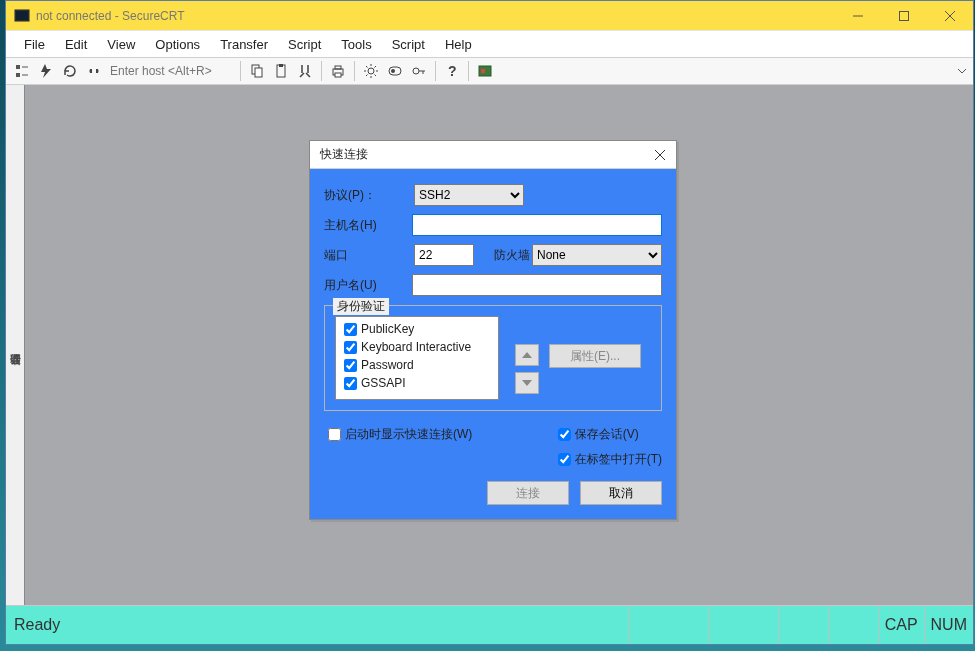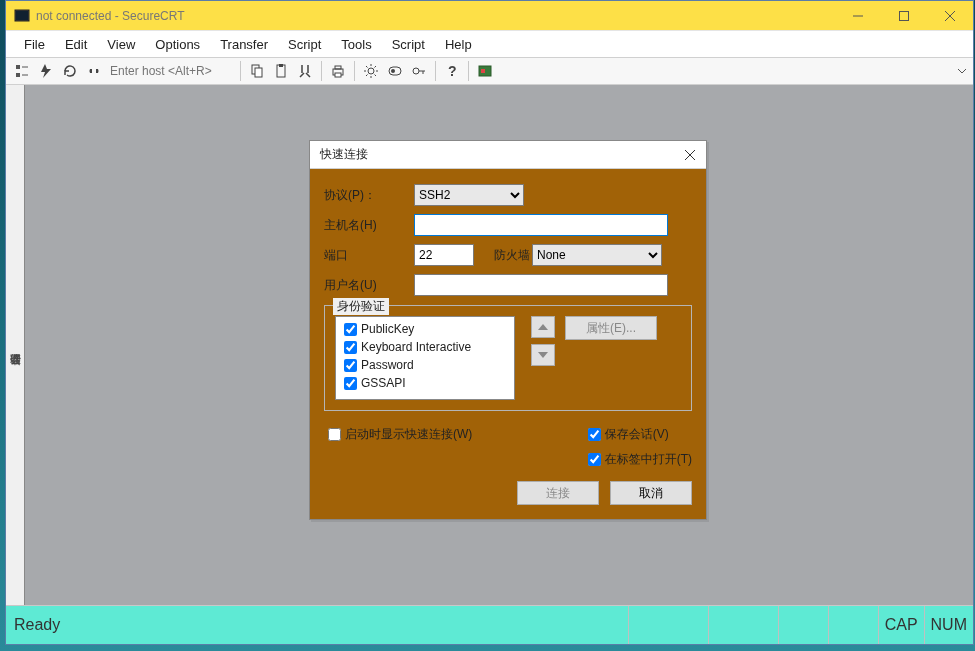--- a/index.html
+++ b/index.html
@@ -34,40 +34,40 @@
 .side-tab { width: 19px; background: #f0f0f0; border-right: 1px solid #888; display: flex; align-items: center; justify-content: center; writing-mode: vertical-rl; font-size: 11px; color: #444; padding: 6px 0; }
 .content { flex: 1; position: relative; }
 
 
 .statusbar { height: 39px; border-top: 1px solid #c8c8c8; background: #5eead4; display: flex; align-items: center; font-size: 16px; color: #333; }
 .statusbar .status-text { padding: 0 8px; flex: 0 0 auto; }
 .statusbar .status-spacer { flex: 1; }
 .statusbar .status-cell { padding: 0 6px; border-left: 1px solid #c0c0c0; height: 100%; display: flex; align-items: center; min-width: 36px; justify-content: center; }
 
 
-.dialog { position: absolute; left: 284px; top: 55px; width: 398px; background: #a16207; border: 1px solid #888; box-shadow: 2px 2px 0 rgba(0,0,0,0.08); display: flex; flex-direction: column; }
+.dialog { position: absolute; left: 284px; top: 55px; width: 368px; background: #3b82f6; border: 1px solid #888; box-shadow: 2px 2px 0 rgba(0,0,0,0.08); display: flex; flex-direction: column; }
 .dlg-title { height: 28px; display: flex; align-items: center; background: #fff; border-bottom: 1px solid #d0d0d0; }
 .dlg-title .t { padding: 0 10px; font-size: 12px; color: #222; }
 .dlg-title .sp { flex: 1; }
 .dlg-close { width: 32px; height: 28px; display: flex; align-items: center; justify-content: center; color: #333; }
 .dlg-body { padding: 12px 14px 14px 14px; font-size: 12px; color: #222; }
 
 .form-row { display: flex; align-items: center; height: 28px; margin-bottom: 2px; }
 .form-row .lbl { width: 90px; }
 .form-row input[type=text] { height: 22px; border: 1px solid #7a7a7a; padding: 0 4px; font-size: 12px; background:#fff; }
 .form-row select { height: 22px; border: 1px solid #7a7a7a; font-size: 12px; background: #e8e8e8; }
 .input-host { width: 254px; border: 1px solid #0078d7 !important; outline: none; }
 .input-port { width: 60px; }
 .lbl-fw { margin-left: 20px; margin-right: 2px; }
 .select-fw { width: 130px; }
 .input-user { width: 254px; }
 
 .groupbox { border: 1px solid #b5b5b5; margin-top: 6px; padding: 10px 20px 10px 10px; position: relative; }
 .groupbox .legend { position: absolute; top: -8px; left: 8px; background: #f0f0f0; padding: 0 4px; font-size: 12px; }
-.auth-row { display: flex; align-items: flex-start; }
+.auth-row { display: flex; align-items: flex-end; }
 .auth-list { width: 180px; height: 84px; border: 1px solid #888; background: #fff; padding: 3px 4px; }
 .auth-list label { display: flex; align-items: center; font-size: 12px; height: 18px; }
 .auth-list input { margin-right: 4px; }
 .auth-btns { margin-left: 16px; display: flex; flex-direction: column; }
 .spin-btn { width: 24px; height: 22px; background: #e1e1e1; border: 1px solid #adadad; display: flex; align-items: center; justify-content: center; color: #888; margin-bottom: 6px; }
 .prop-btn { width: 92px; height: 24px; background: #e1e1e1; border: 1px solid #adadad; color: #888; font-size: 12px; }
 
 .opts-row { display: flex; margin-top: 14px; }
 .opts-col { display: flex; flex-direction: column; gap: 6px; }
 .opts-col label { display: flex; align-items: center; font-size: 12px; }

